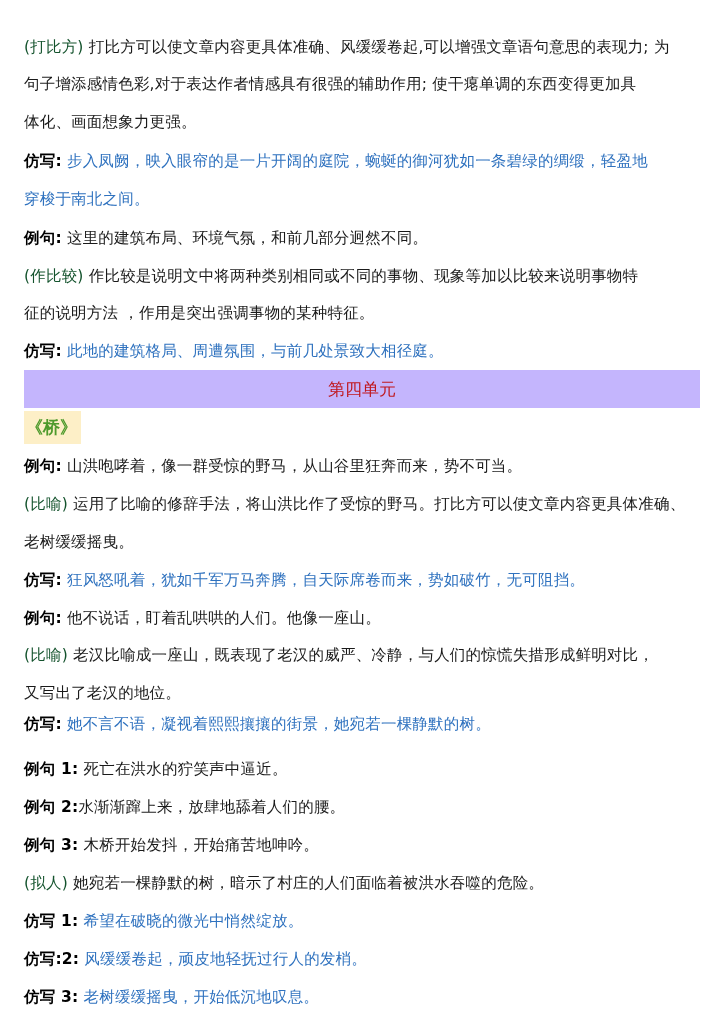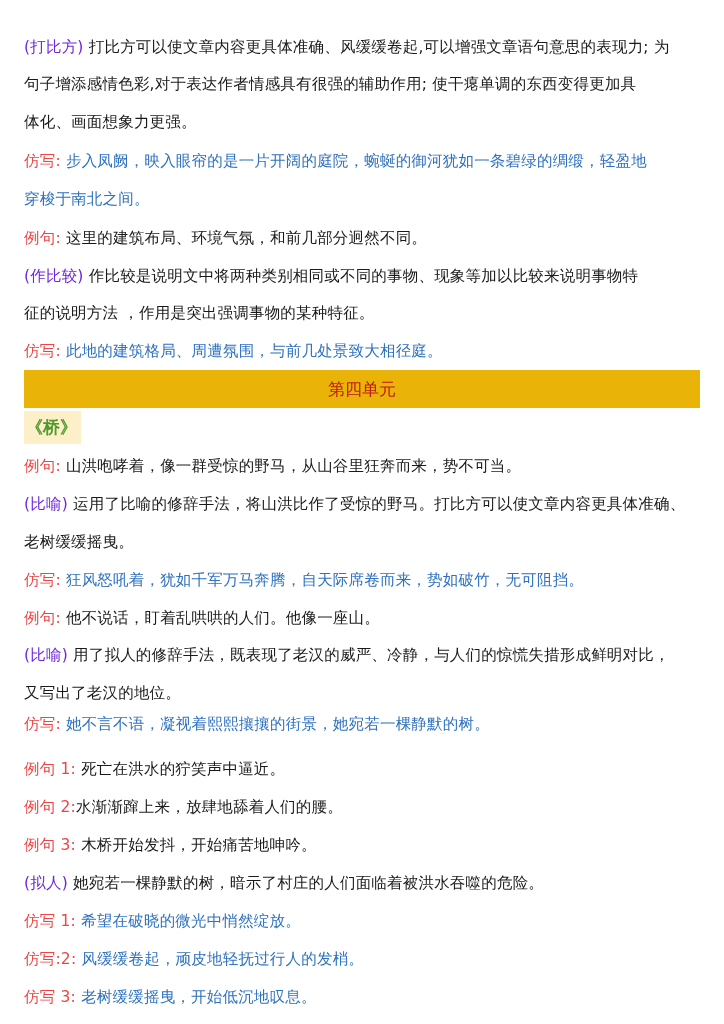--- a/index.html
+++ b/index.html
@@ -7,31 +7,31 @@
     width: 724px; height: 1024px; overflow: hidden; position: relative;
     font-family: "DejaVu Sans", "Liberation Sans", sans-serif;
     color: #1a1a1a;
   }
   .page { position: absolute; left: 24px; top: 0; width: 678px; }
   .line {
     position: absolute; left: 0; width: 678px;
     font-size: 15.5px; line-height: 20px; white-space: nowrap;
     letter-spacing: 0.2px;
   }
-  .lbl-purple { color: #6d28d9; }
-  .lbl-red { color: #ef4444; }
+  .lbl-purple { color: #14532d; }
+  .lbl-red { color: #000000; font-weight: bold; }
   .blue-u {
     color: #2f72bf;
     text-decoration-color: #6e6e6e;
     text-underline-offset: 4px;
     text-decoration-thickness: 1.5px;
   }
   .unit-band {
     position: absolute; left: 0; top: 370px; width: 676px; height: 38px;
-    background: #eab308; text-align: center;
+    background: #c4b5fd; text-align: center;
     font-size: 17px; line-height: 38px; color: #c0171d;
   }
   .lesson-title {
     position: absolute; left: 0; top: 411px; height: 33px; padding: 0 4px 0 2px;
     background: #fdefc7; color: #4e9a2c; font-size: 17px; line-height: 33px;
     font-weight: bold;
   }
 </style>
 </head>
 <body>
@@ -93,21 +93,21 @@
     <span class="lbl-red">仿写:</span>
     <span class="blue-u">狂风怒吼着，犹如千军万马奔腾，自天际席卷而来，势如破竹，无可阻挡。</span>
   </div>
 
   <div class="line" style="top:608px">
     <span class="lbl-red">例句:</span>
     <span>他不说话，盯着乱哄哄的人们。他像一座山。</span>
   </div>
 
   <div class="line" style="top:645px">
-    <span class="lbl-purple">(比喻)</span><span> 用了拟人的修辞手法，既表现了老汉的威严、冷静，与人们的惊慌失措形成鲜明对比，</span>
+    <span class="lbl-purple">(比喻)</span><span> 老汉比喻成一座山，既表现了老汉的威严、冷静，与人们的惊慌失措形成鲜明对比，</span>
   </div>
   <div class="line" style="top:683px">
     <span>又写出了老汉的地位。</span>
   </div>
 
   <div class="line" style="top:714px">
     <span class="lbl-red">仿写:</span>
     <span class="blue-u">她不言不语，凝视着熙熙攘攘的街景，她宛若一棵静默的树。</span>
   </div>
 

